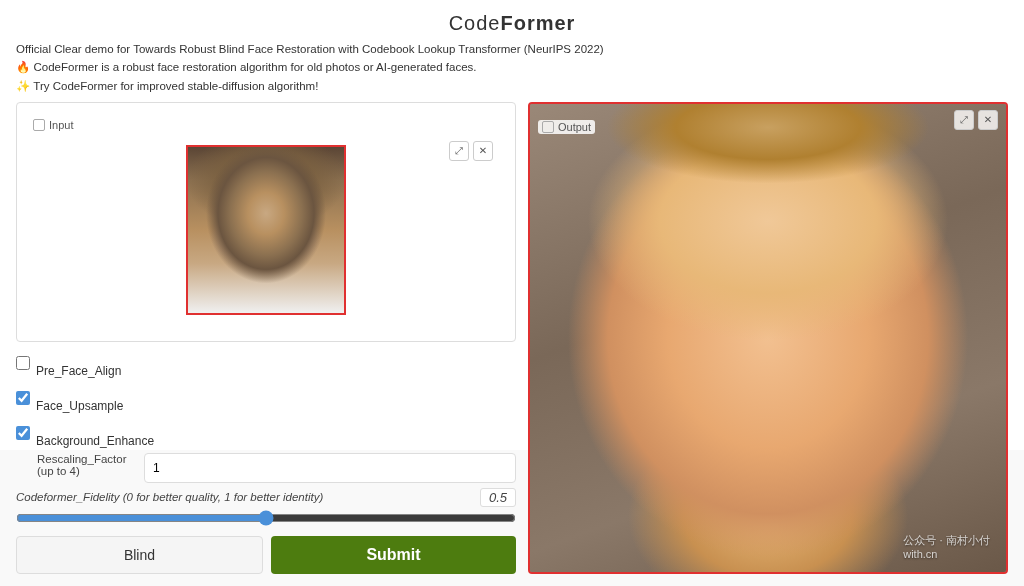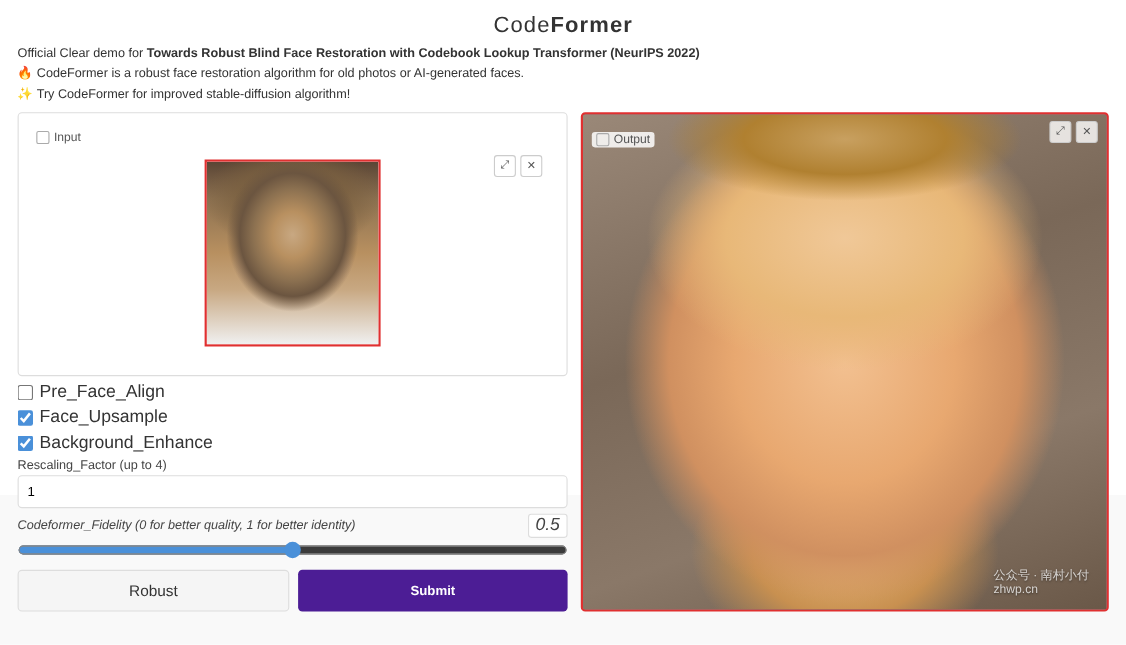--- a/index.html
+++ b/index.html
@@ -28,21 +28,21 @@
       letter-spacing: 1px;
     }
     .header span.code { font-weight: 400; }
     .header span.former { font-weight: 900; }
     .intro {
       font-size: 11.5px;
       margin-bottom: 6px;
       line-height: 1.5;
     }
     .intro .title-link {
-      font-weight: bold;
+      font-weight: normal;
       color: #333;
     }
     .intro .bullet { margin-bottom: 1px; }
     .main-content {
       display: flex;
       flex: 1;
       gap: 12px;
     }
     .left-panel {
       width: 500px;
@@ -132,26 +132,28 @@
       display: flex;
       align-items: center;
       gap: 6px;
       font-size: 12px;
     }
     .checkbox-input {
       width: 14px; height: 14px;
       accent-color: #4a90d9;
     }
     .label-text {
-      font-size: 16px;
+      font-size: 12px;
+      margin-top: 16px;
     }
     .field-group {
       display: flex;
-      flex-direction: column;
+      flex-direction: row;
       gap: 3px;
+      margin-left: 21px;
     }
     .field-label {
       font-size: 11.5px;
       color: #444;
     }
     .text-input {
       height: 30px;
       border: 1px solid #ddd;
       border-radius: 4px;
       padding: 0 8px;
@@ -167,21 +169,21 @@
     }
     .slider-label-row {
       display: flex;
       justify-content: space-between;
       align-items: center;
       font-size: 11.5px;
       color: #444;
       font-style: italic;
     }
     .slider-value {
-      font-size: 16px;
+      font-size: 13px;
       border: 1px solid #ddd;
       border-radius: 3px;
       padding: 1px 6px;
       background: #fff;
       min-width: 36px;
       text-align: center;
     }
     input[type="range"] {
       width: 100%;
       accent-color: #4a90d9;
@@ -199,23 +201,23 @@
       background: #f5f5f5;
       border-radius: 4px;
       font-size: 14px;
       cursor: pointer;
       color: #333;
     }
     .btn-submit {
       flex: 1;
       height: 38px;
       border: none;
-      background: #4c1d95;
-      border-radius: 4px;
-      font-size: 12px;
+      background: #4d7c0f;
+      border-radius: 4px;
+      font-size: 16px;
       font-weight: 600;
       cursor: pointer;
       color: #fff;
     }
     
     .output-label {
       position: absolute;
       top: 16px;
       left: 8px;
       font-size: 11px;
@@ -341,34 +343,34 @@
           <div class="slider-label-row">
             <span class="field-label">Codeformer_Fidelity (0 for better quality, 1 for better identity)</span>
             <span class="slider-value">0.5</span>
           </div>
           <input type="range" min="0" max="1" step="0.01" value="0.5" style="width: 100%; accent-color: rgb(74, 144, 217);">
         </div>
 
       </div>
 
       <div class="button-row">
-        <button class="btn-clear">Robust</button>
+        <button class="btn-clear">Blind</button>
         <button class="btn-submit">Submit</button>
       </div>
 
     </div>
 
     <div class="right-panel">
       <div class="output-face-img" style="width:100%;height:100%;position:absolute;top:0;left:0;"></div>
       <div class="output-label">
         <span style="width:12px;height:12px;border:1px solid #aaa;display:inline-block;border-radius:2px;"></span>
         <span>Output</span>
       </div>
       <div class="output-tools">
         <div class="output-tool-btn">⤢</div>
         <div class="output-tool-btn">✕</div>
       </div>
       <div class="watermark" style="white-space:pre;">公众号 · 南村小付
-zhwp.cn</div>
+with.cn</div>
     </div>
 
   </div>
 </div>
 
 </body></html>

